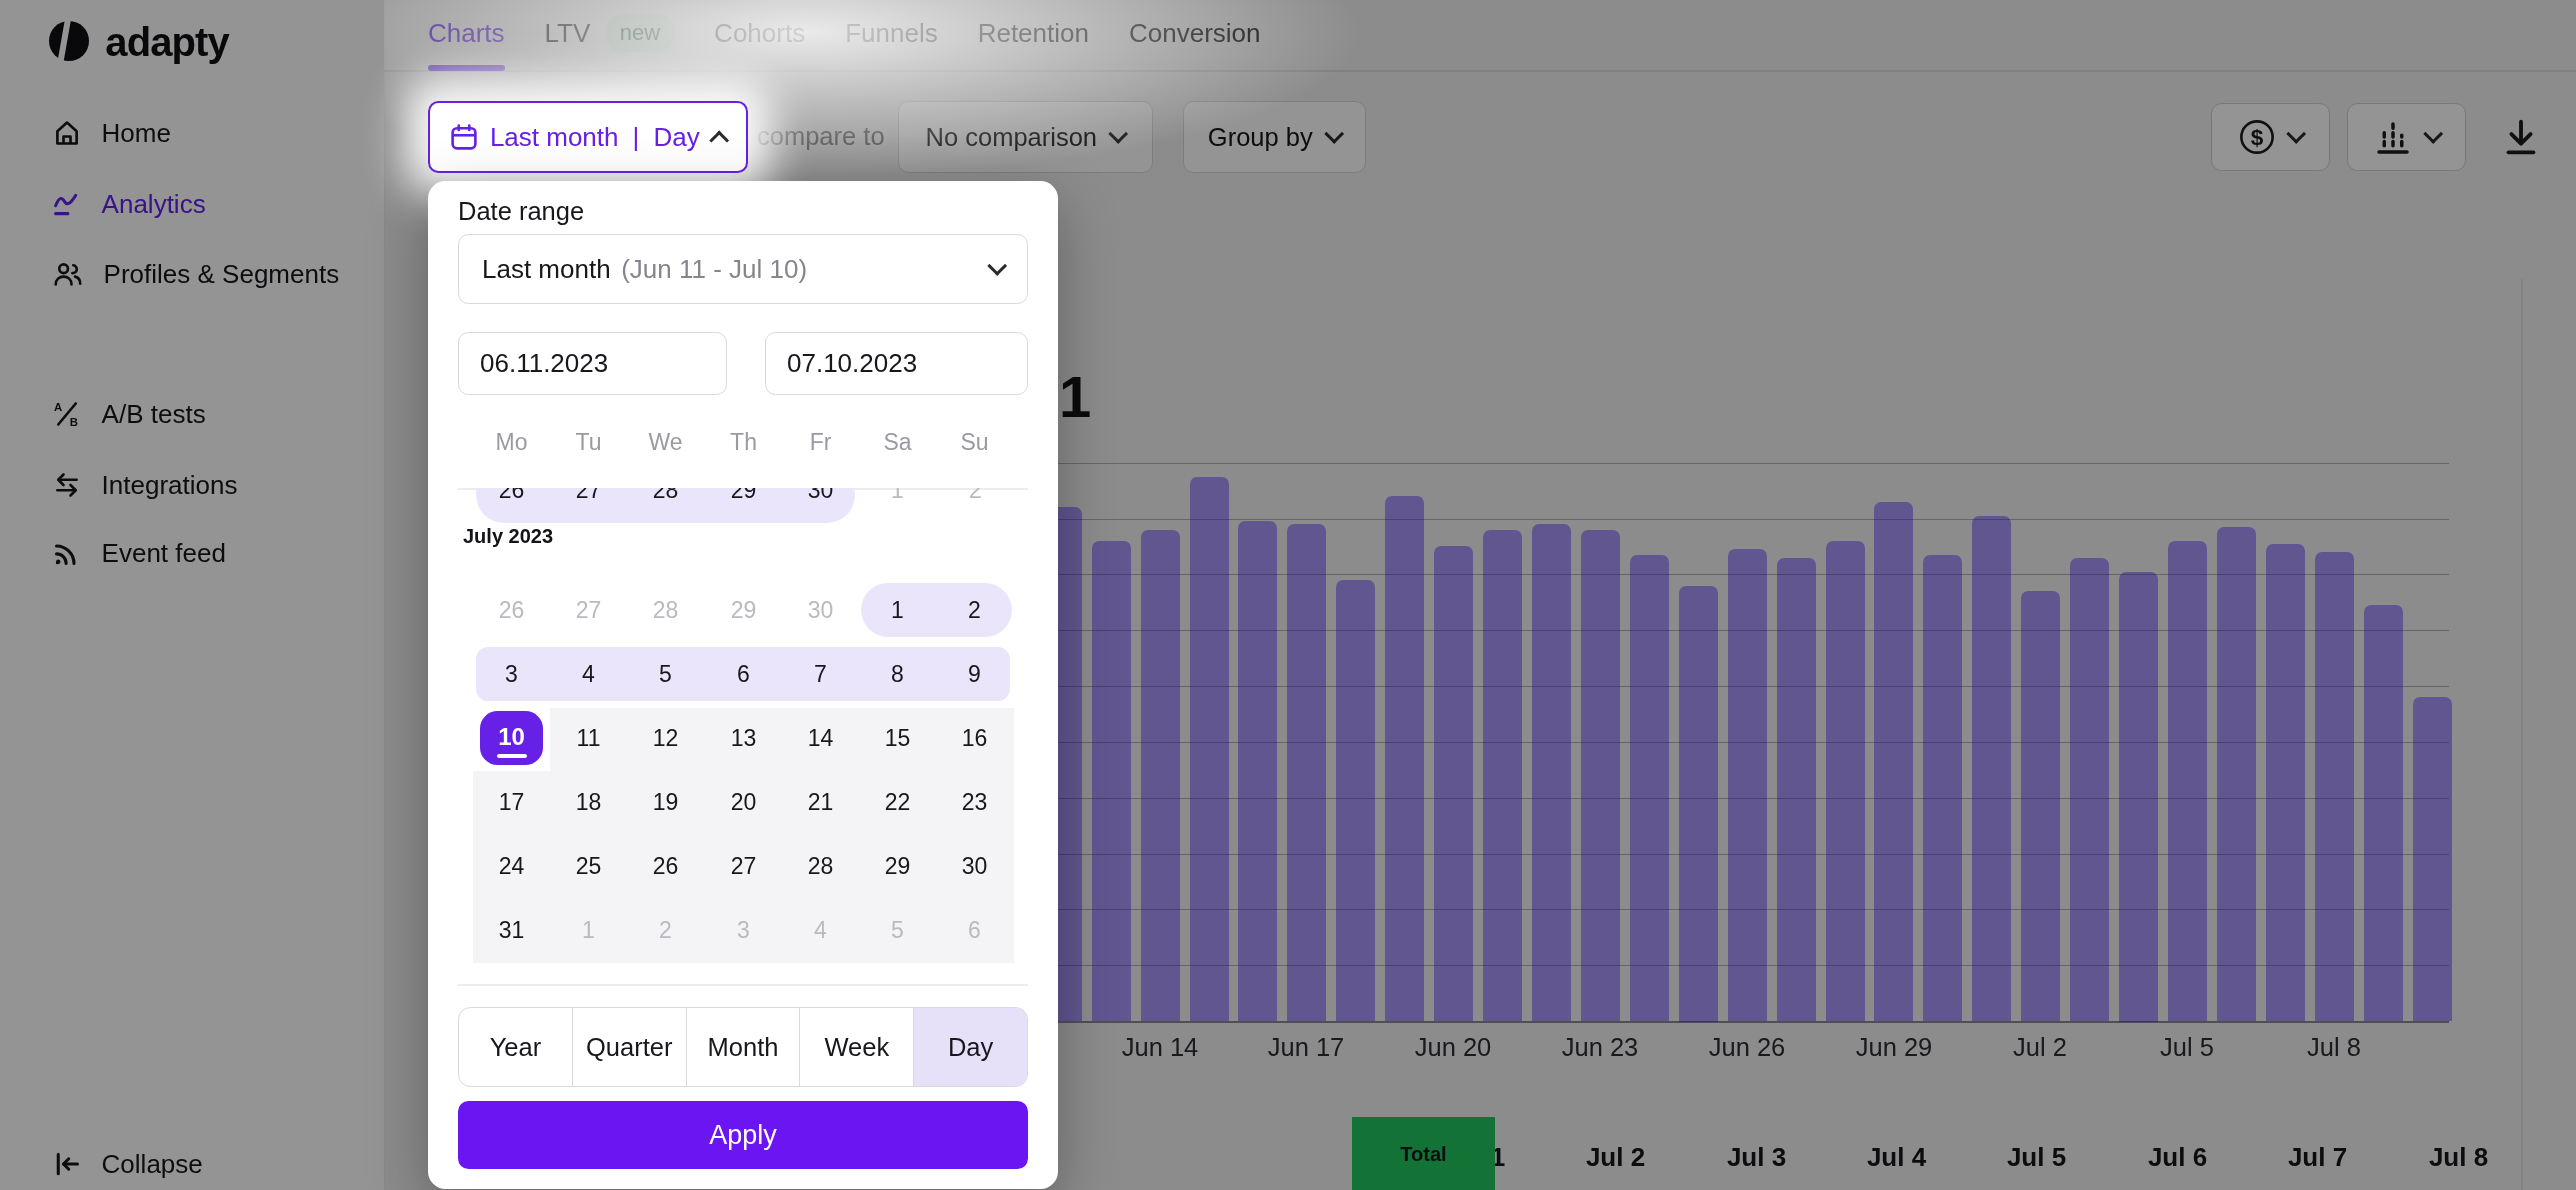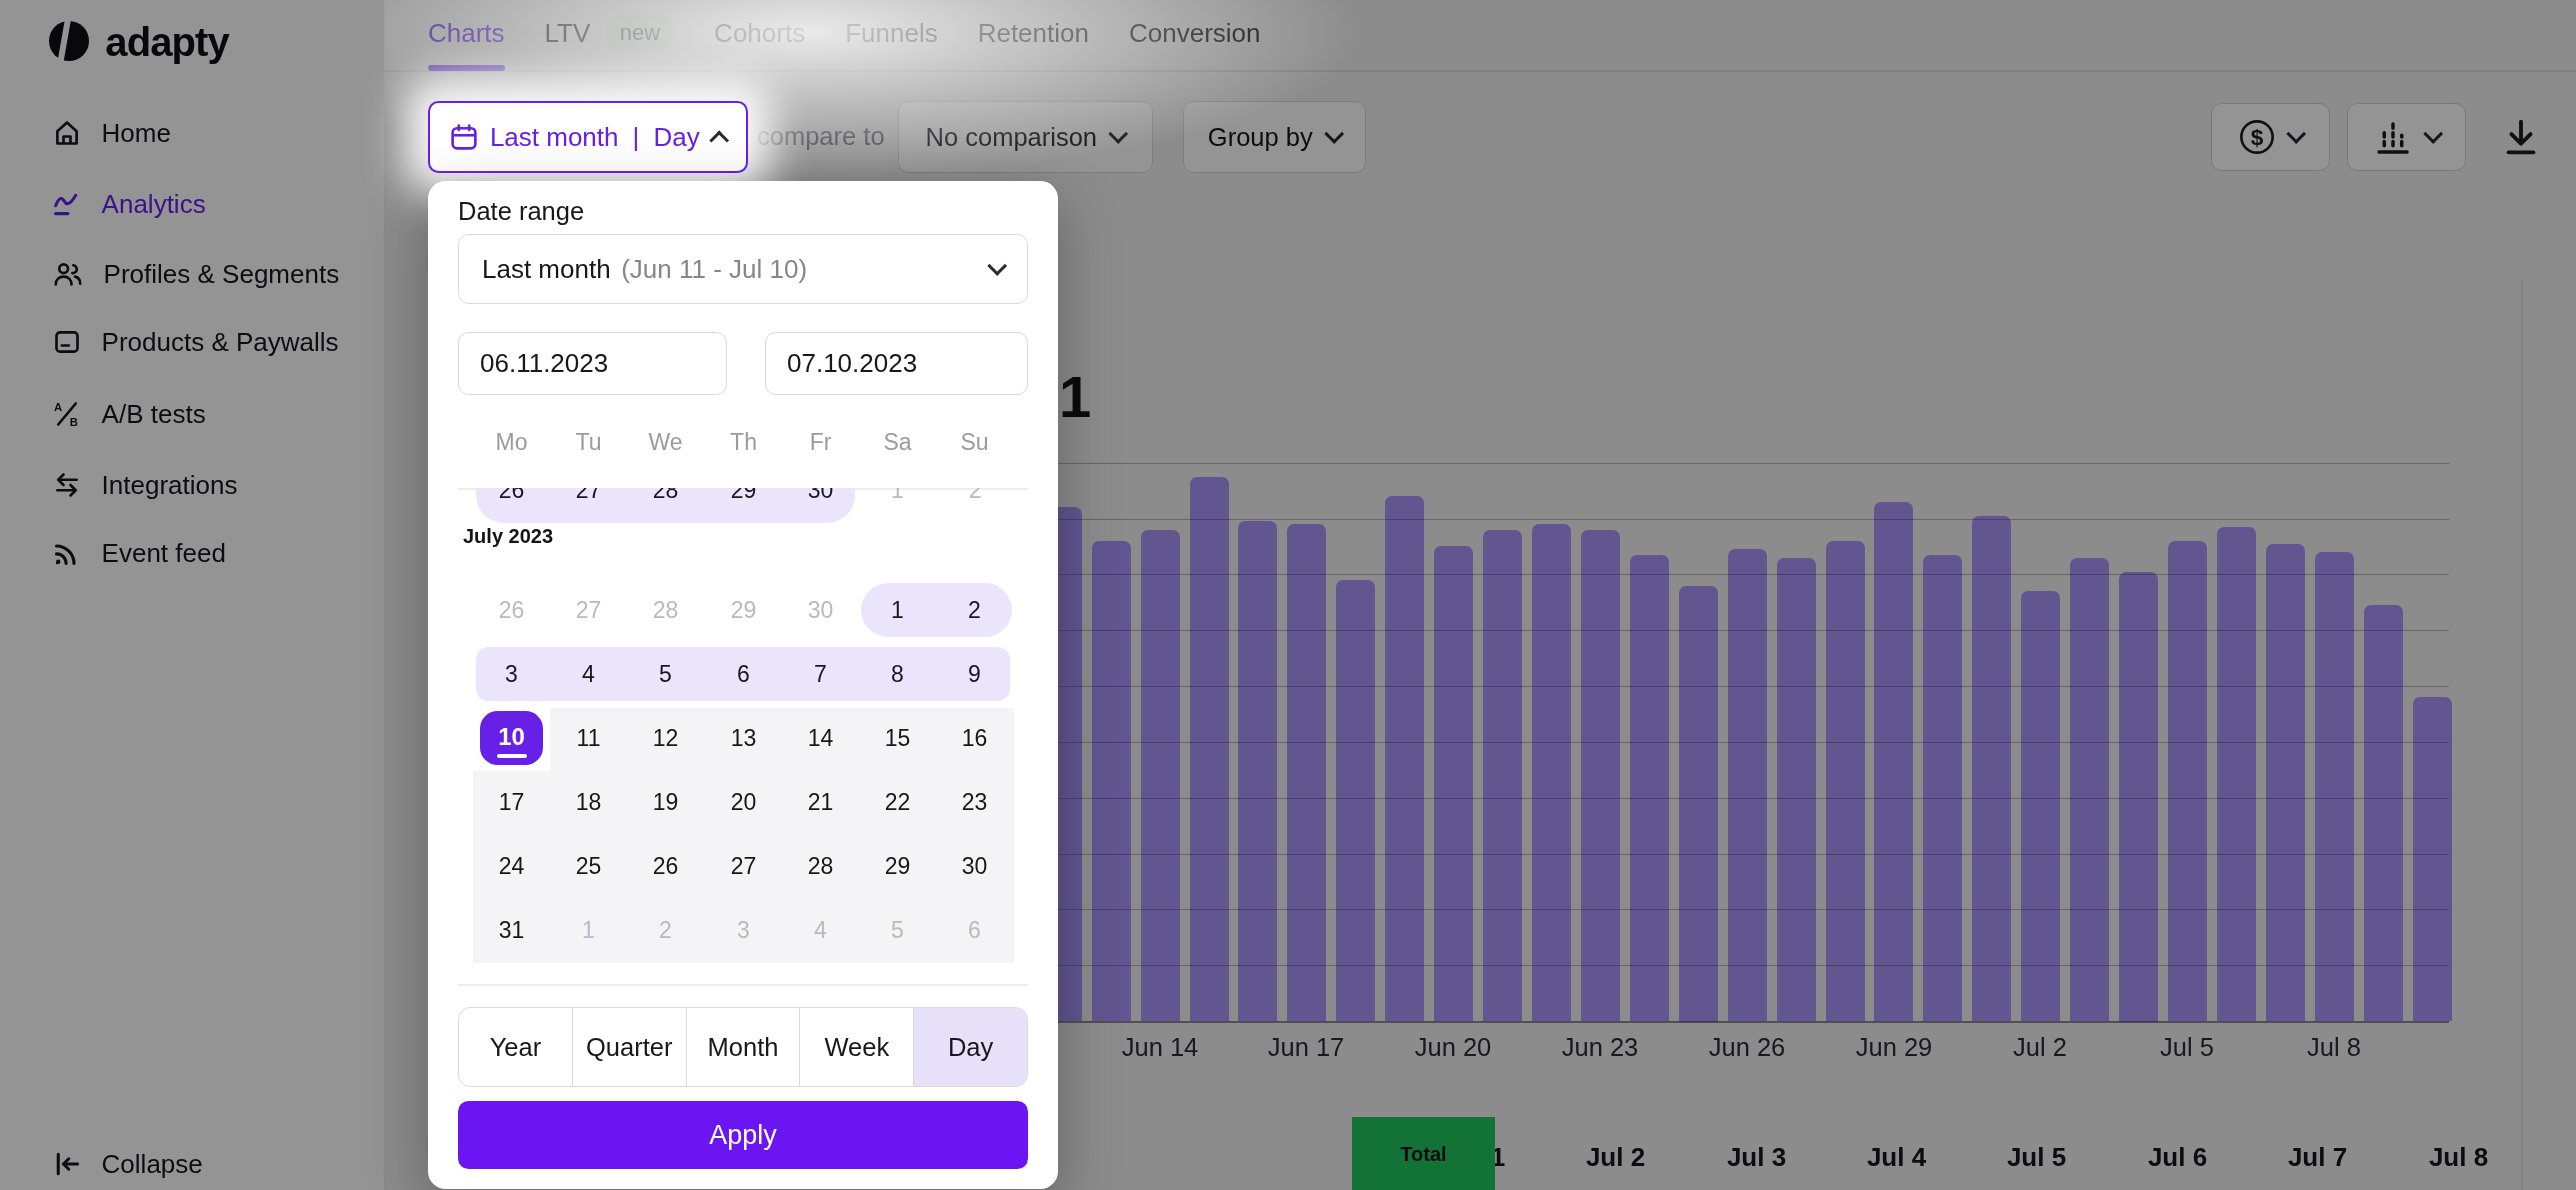--- a/index.html
+++ b/index.html
@@ -104,29 +104,20 @@
     <span>Profiles &amp; Segments</span>
   </div>
   <div class="side-item active" style="top:176px;">
     <span>
         <svg width="28" height="28" viewBox="0 0 32 32" fill="none" stroke="#6423e8" stroke-width="3.5" stroke-linecap="round">
           <path d="M3 18 C7 8 10 8 13 13 C16 18 20 16 26 6"></path>
           <path d="M3 27 H17"></path>
         </svg>
       </span>
     <span>Analytics</span>
-  </div>
-  <div class="side-item" style="top:314px;">
-    <span>
-        <svg width="28" height="28" viewBox="0 0 32 32" fill="none" stroke="#17171c" stroke-width="3" stroke-linejoin="round">
-          <rect x="4" y="5" width="24" height="22" rx="4"></rect>
-          <path d="M10 20 h8" stroke-linecap="round"></path>
-        </svg>
-      </span>
-    <span>Products &amp; Paywalls</span>
   </div>
   <div class="side-item" style="top:386px;">
     <span>
         <svg width="28" height="28" viewBox="0 0 32 32" fill="none" stroke="#17171c" stroke-width="3" stroke-linecap="round" style="font-size:30px">
           <path d="M6 28 L26 4"></path>
           <text x="1" y="13" font-size="13" font-weight="bold" fill="#17171c" stroke="none">A</text>
           <text x="19" y="30" font-size="13" font-weight="bold" fill="#17171c" stroke="none">B</text>
         </svg>
       </span>
     <span>A/B tests</span>

